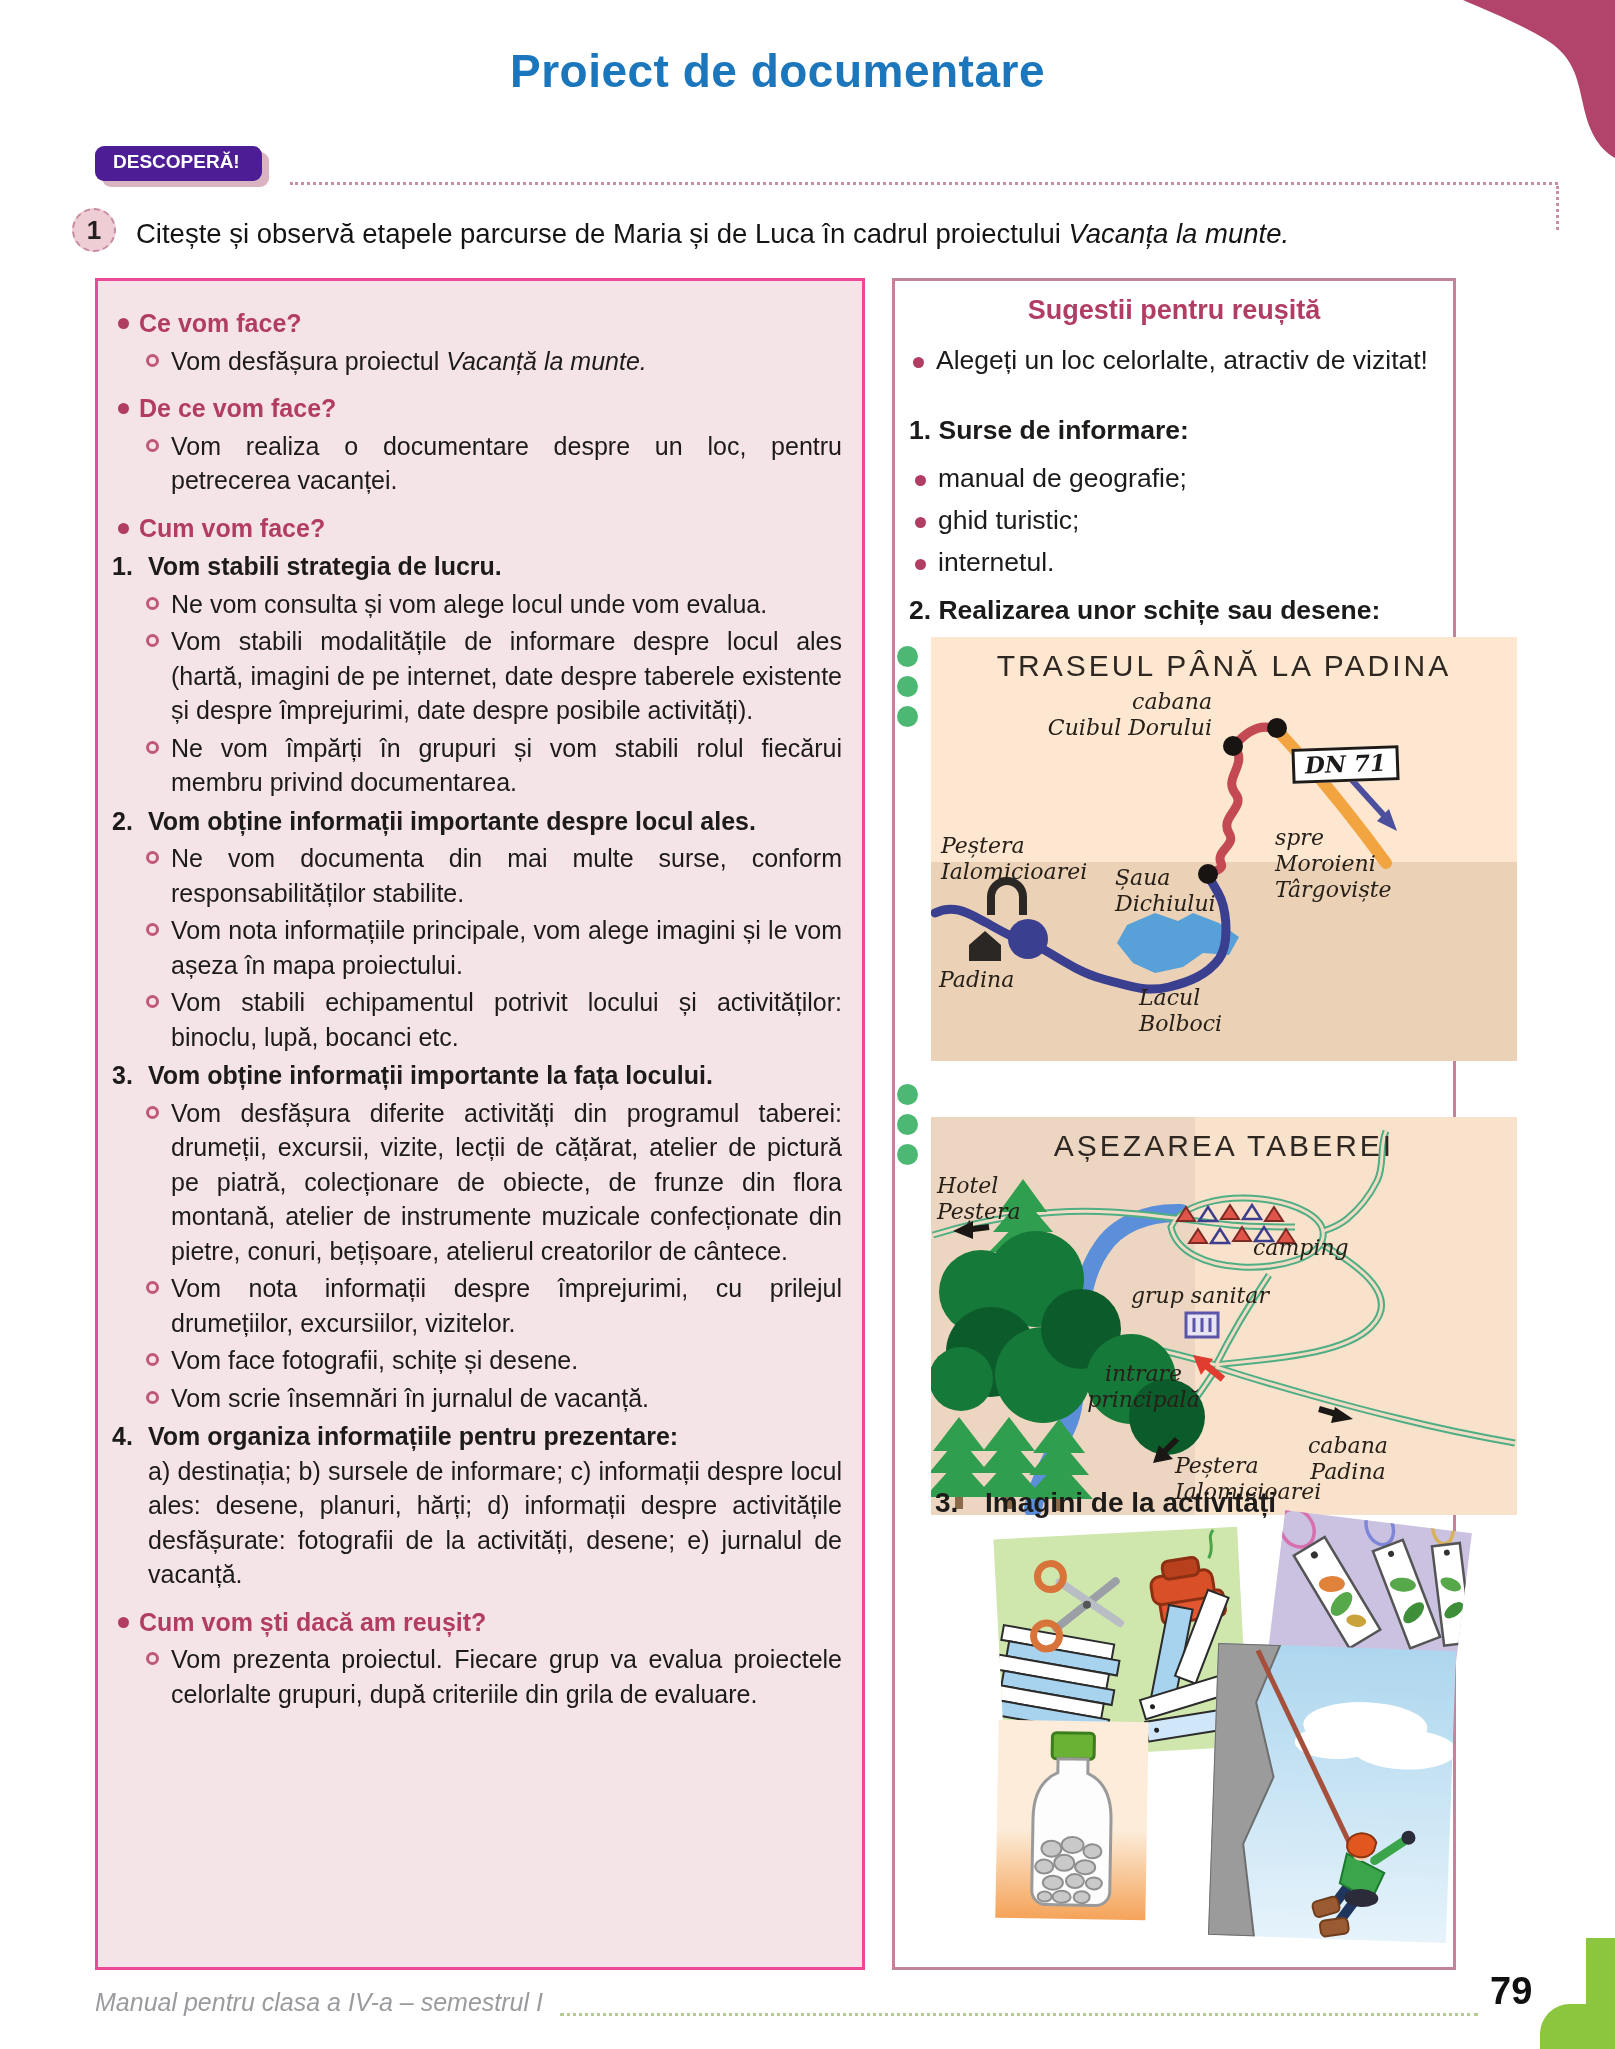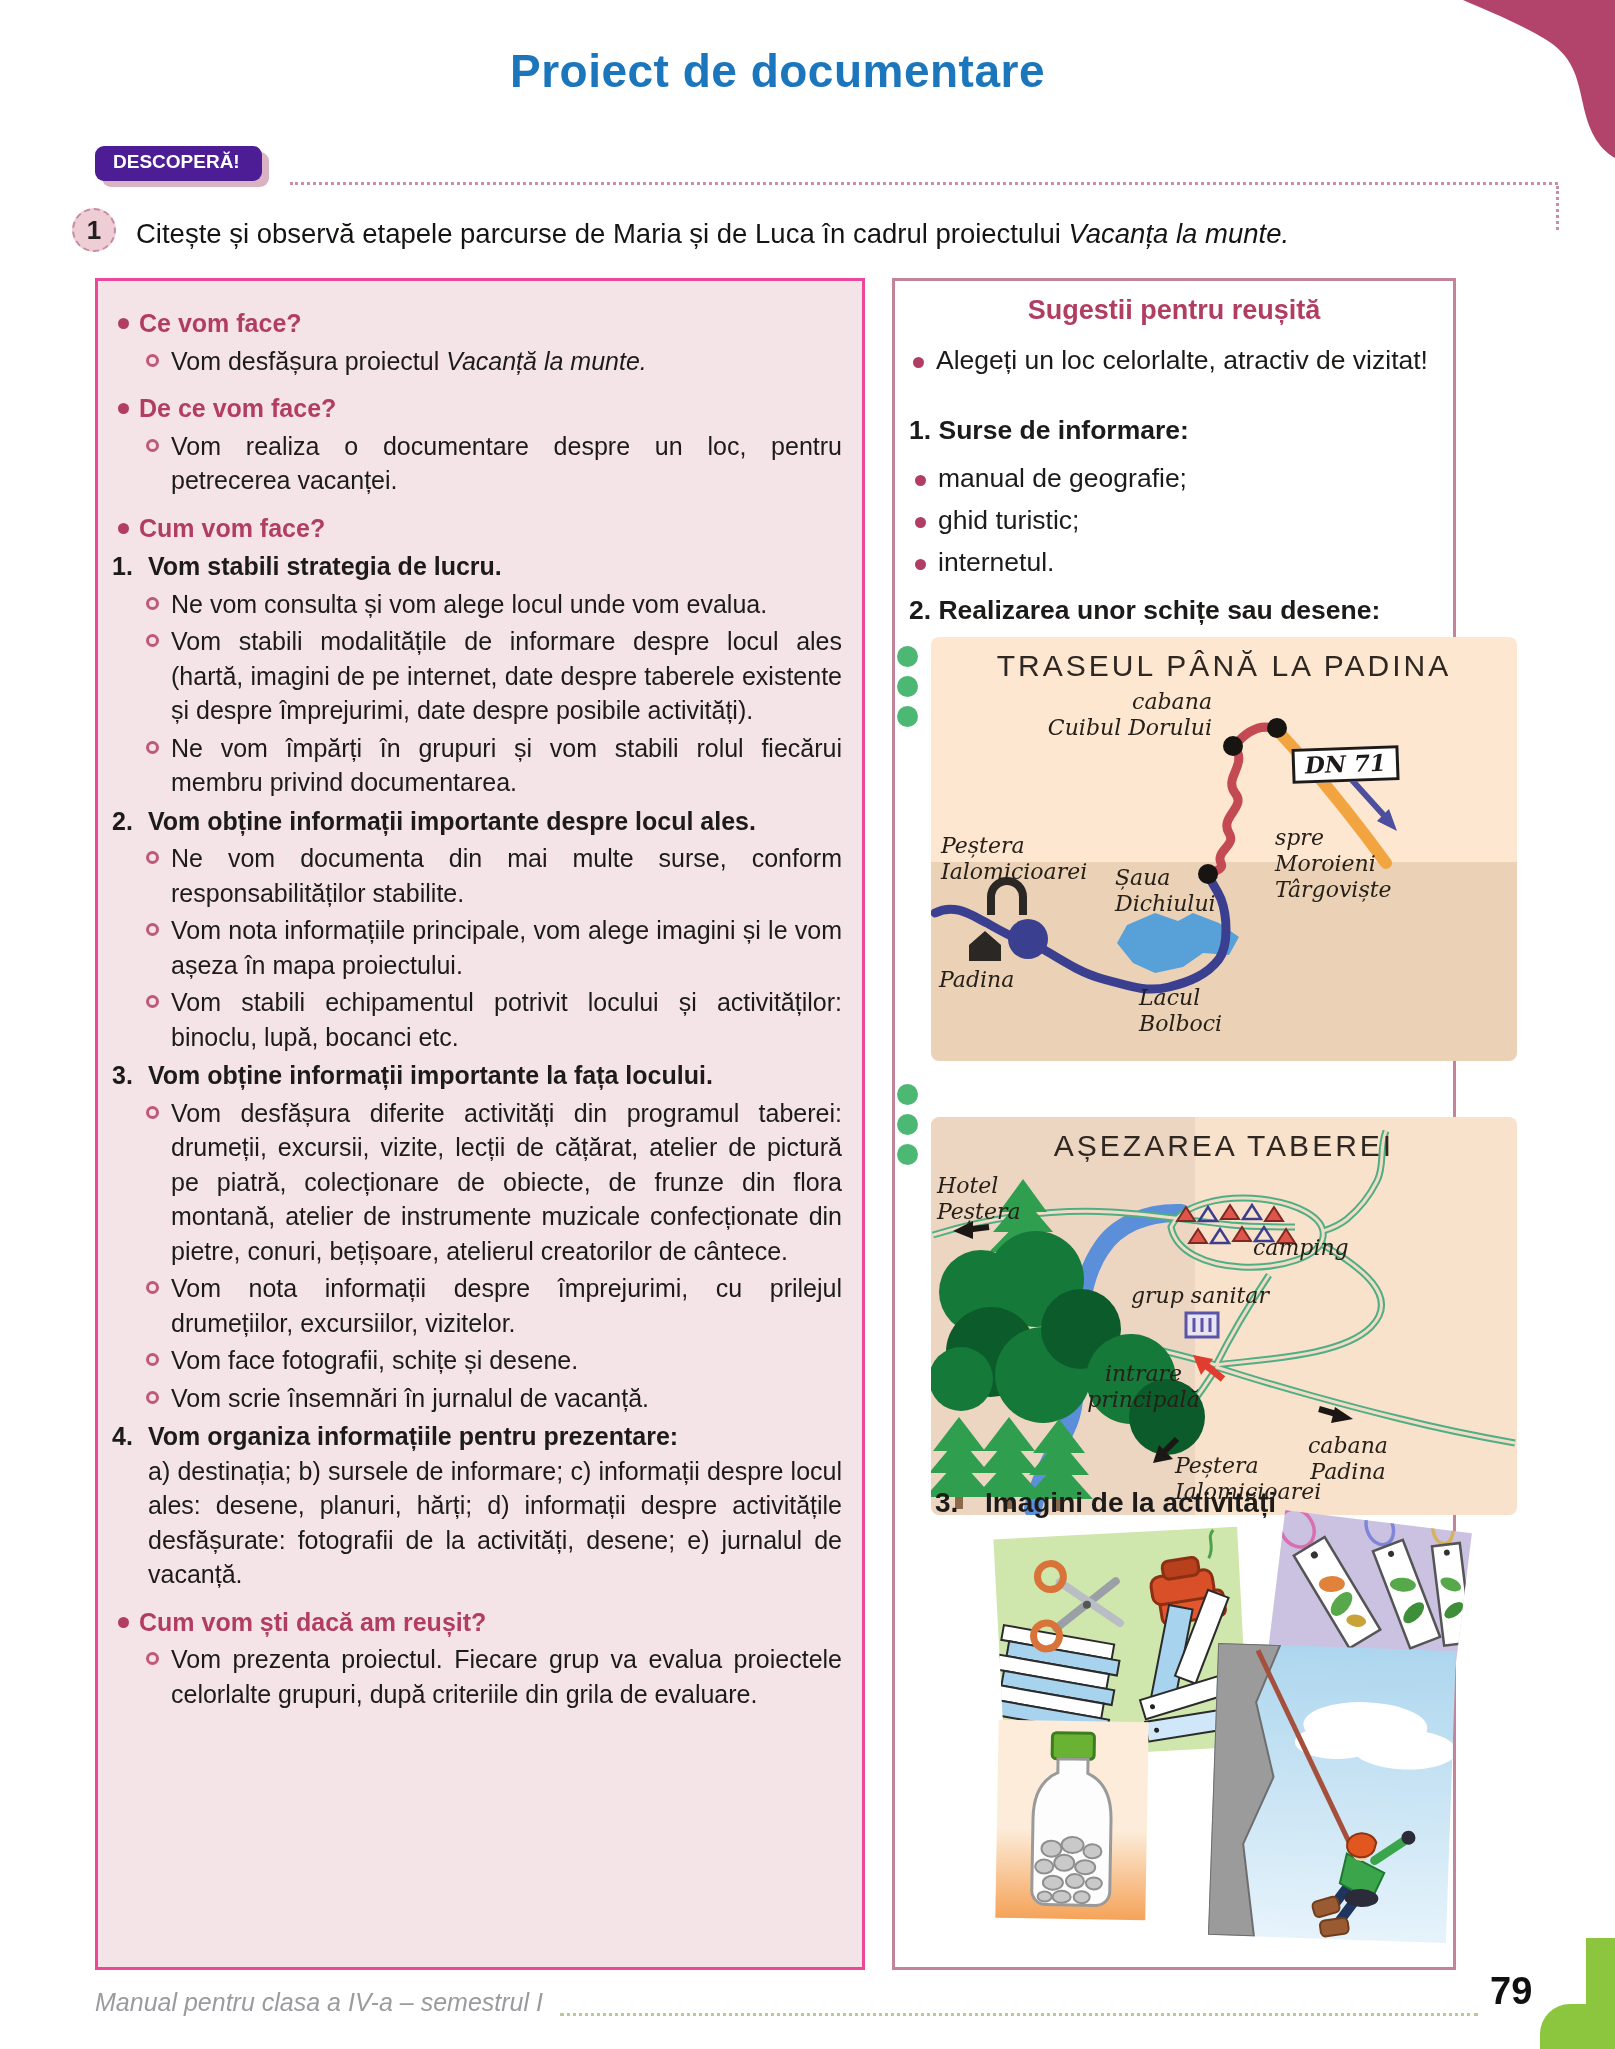--- a/index.html
+++ b/index.html
@@ -42,21 +42,21 @@
         background:#fff;border:3px solid #c2849b;box-sizing:border-box;}
   .rp-title{position:absolute;top:14px;left:0;right:0;text-align:center;color:#b23d62;
         font-weight:bold;font-size:27px;}
   .rp-tip{position:absolute;top:64px;left:18px;width:630px;display:flex;font-size:26.5px;}
   .rb{width:11px;height:11px;border-radius:50%;background:#b23d62;margin:12px 12px 0 0;flex:none;}
   .rp-h{position:absolute;left:14px;font-weight:bold;font-size:26.5px;}
   .rp-h1{top:134px;} .rp-h2{top:314px;}
   .src{position:absolute;left:20px;display:flex;font-size:26.5px;}
   .src0{top:182px;} .src1{top:224px;} .src2{top:266px;}
 
-  .map{position:absolute;left:36px;width:586px;border-radius:8px;overflow:hidden;}
+  .map{position:absolute;left:36px;width:586px;border-radius:0;overflow:hidden;}
   .map1{top:356px;height:424px;background:linear-gradient(#fde7d0 0 53%,#ebd2b7 53% 100%);}
   .map2{top:794px;height:398px;background:linear-gradient(90deg,#edd6c1 0 45%,#f8e2cb 45% 100%);margin-top:42px;}
   .map svg{position:absolute;left:0;top:0;}
   .map-title{position:absolute;top:12px;left:0;right:0;text-align:center;font-size:30px;
         letter-spacing:3px;color:#2e2722;font-weight:500;}
   .ml{position:absolute;font-family:"DejaVu Serif",serif;font-style:italic;font-size:22px;
         line-height:26px;color:#272019;}
   .ml.rt{text-align:right;} .ml.ct{text-align:center;}
   .dn-sign{position:absolute;left:361px;top:110px;border:3px solid #1d1a17;background:#fff;
         padding:0 10px 2px 10px;font-family:"DejaVu Serif",serif;font-style:italic;font-weight:bold;

